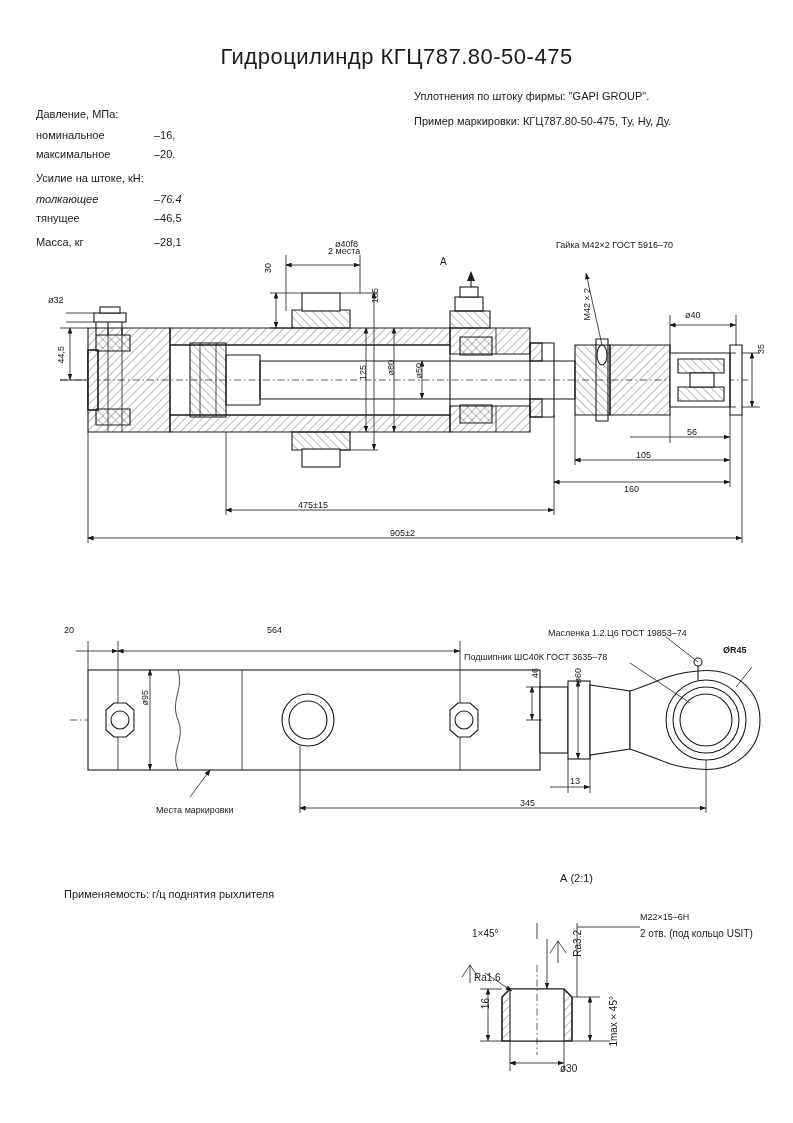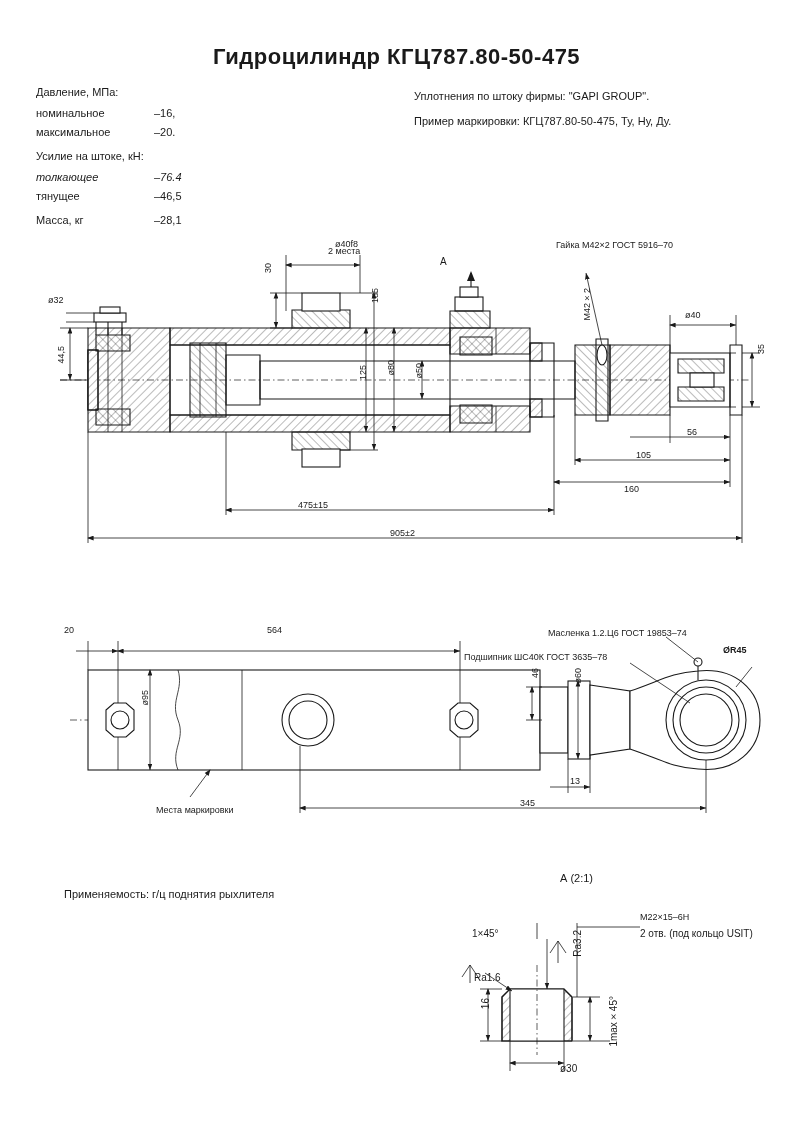--- a/index.html
+++ b/index.html
@@ -11,21 +11,21 @@
     position:relative;
     overflow:hidden;
   }
   .page{position:absolute;inset:0;}
   .abs{position:absolute;}
   .t{font-size:11px;white-space:nowrap;line-height:1.1;}
   .t10{font-size:10px;white-space:nowrap;}
   .t9{font-size:9px;white-space:nowrap;}
   .t8{font-size:10px;white-space:nowrap;}
   .title{
-    font-size:22px;font-weight:bold;letter-spacing:0.5px;
+    font-size:22px;font-weight:normal;letter-spacing:0.5px;
     width:100%;text-align:center;
   }
   .vert{writing-mode:vertical-rl;transform:rotate(180deg);}
   .wm{
     position:absolute;left:188px;top:505px;
     font-size:30px;color:#b9c6da;opacity:.75;
     letter-spacing:1px;font-family:"Liberation Serif",serif;
     pointer-events:none;
   }
   svg{display:block;}
@@ -38,21 +38,21 @@
   .wht{fill:#ffffff;}
 </style>
 </head>
 <body>
 
 <div class="page">
 
   <div class="abs title" style="left:0;top:44px;">Гидроцилиндр КГЦ787.80-50-475</div>
 
   <div class="abs" style="left:36px;top:86px;">
-    <div class="t" style="margin-bottom:9px;">Давление, МПа:</div>
+    <div class="t" style="margin-bottom:9px;margin-top:22px;">Давление, МПа:</div>
     <div style="display:flex;margin-bottom:7px;">
       <div class="t" style="width:118px;">номинальное</div>
       <div class="t">–16,</div>
     </div>
     <div style="display:flex;margin-bottom:12px;">
       <div class="t" style="width:118px;">максимальное</div>
       <div class="t">–20.</div>
     </div>
     <div class="t" style="margin-bottom:9px;">Усилие на штоке, кН:</div>
     <div style="display:flex;margin-bottom:7px;font-style:italic;">

